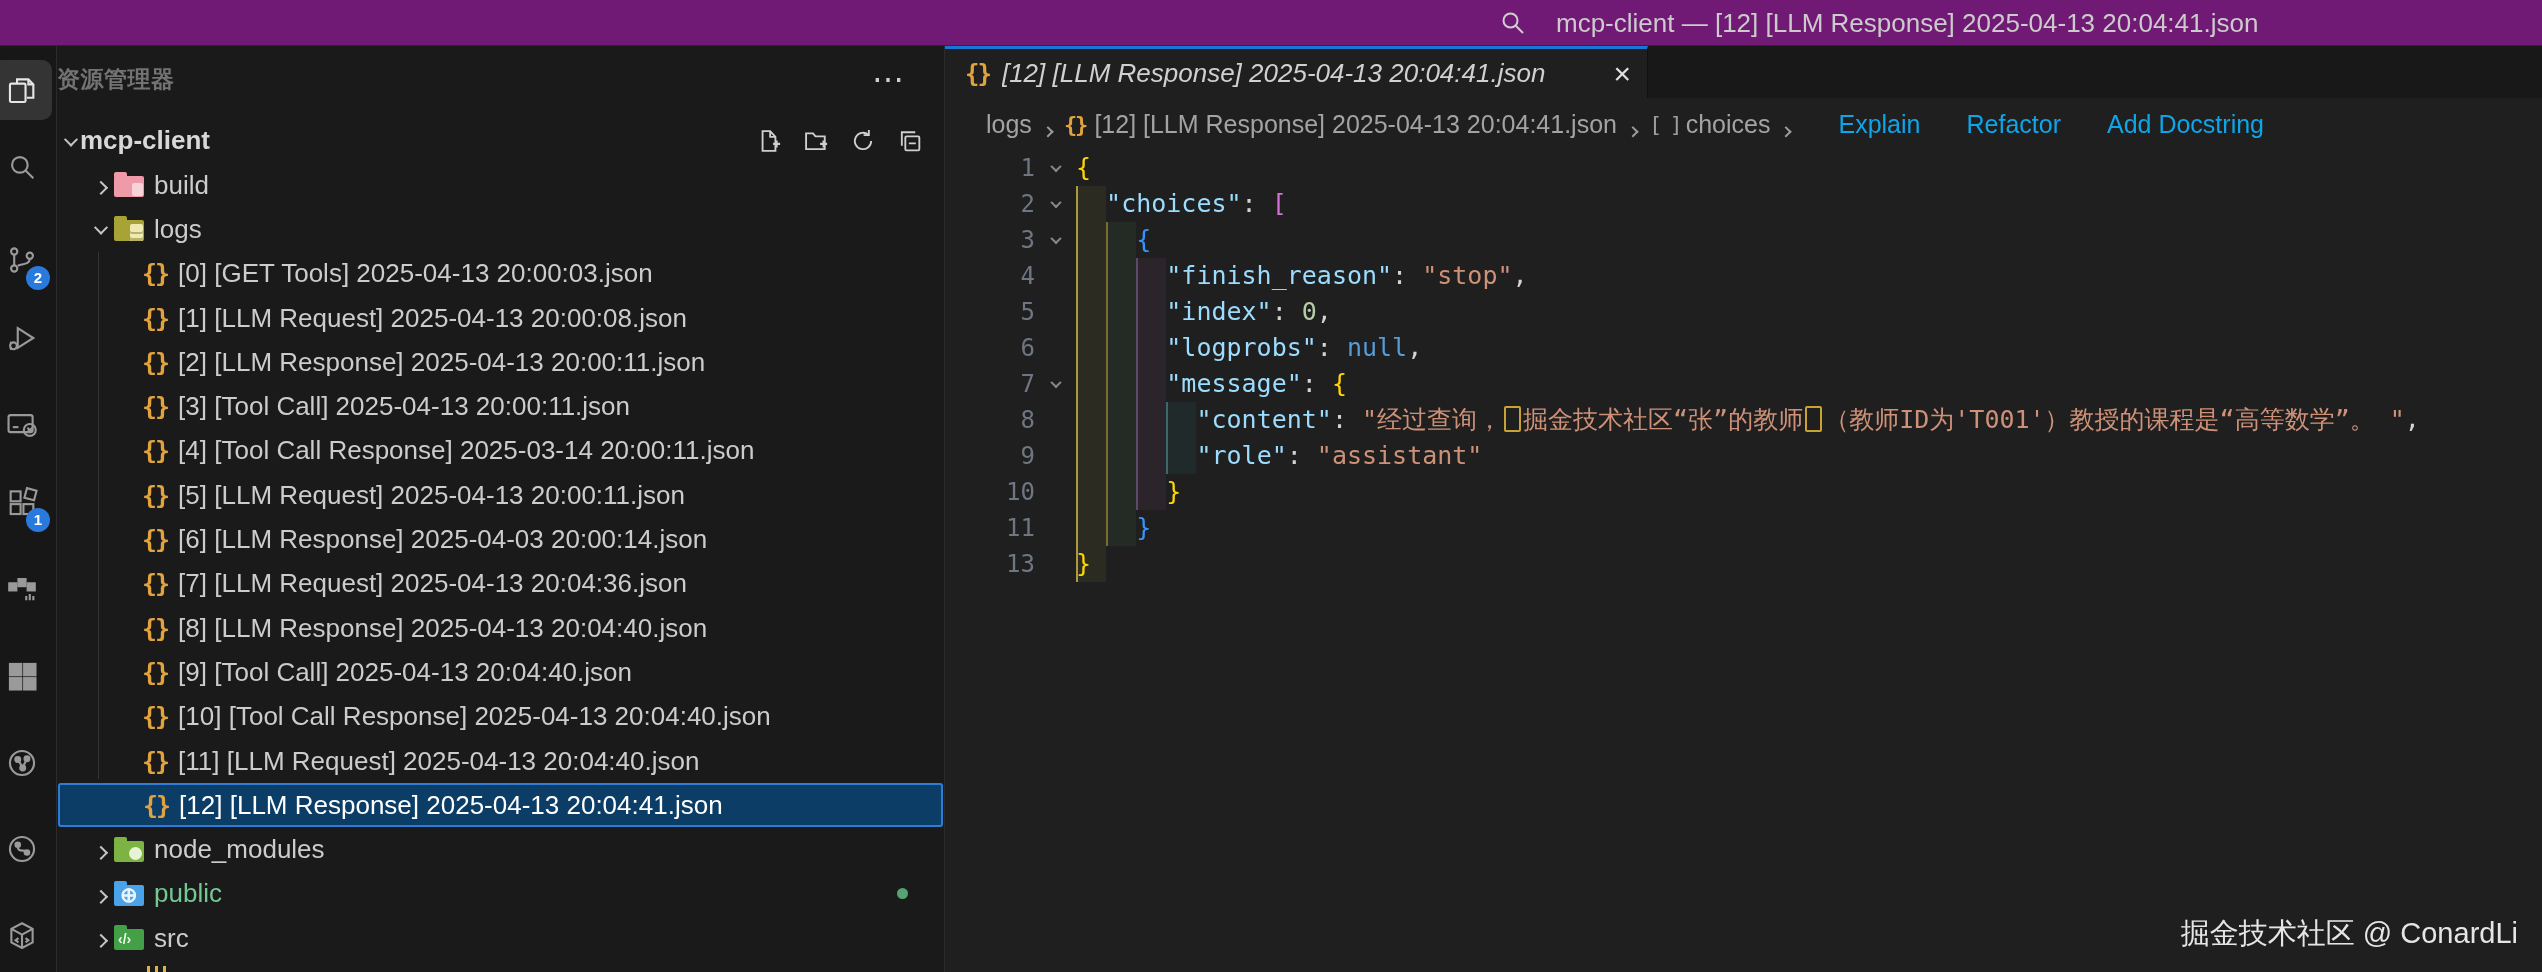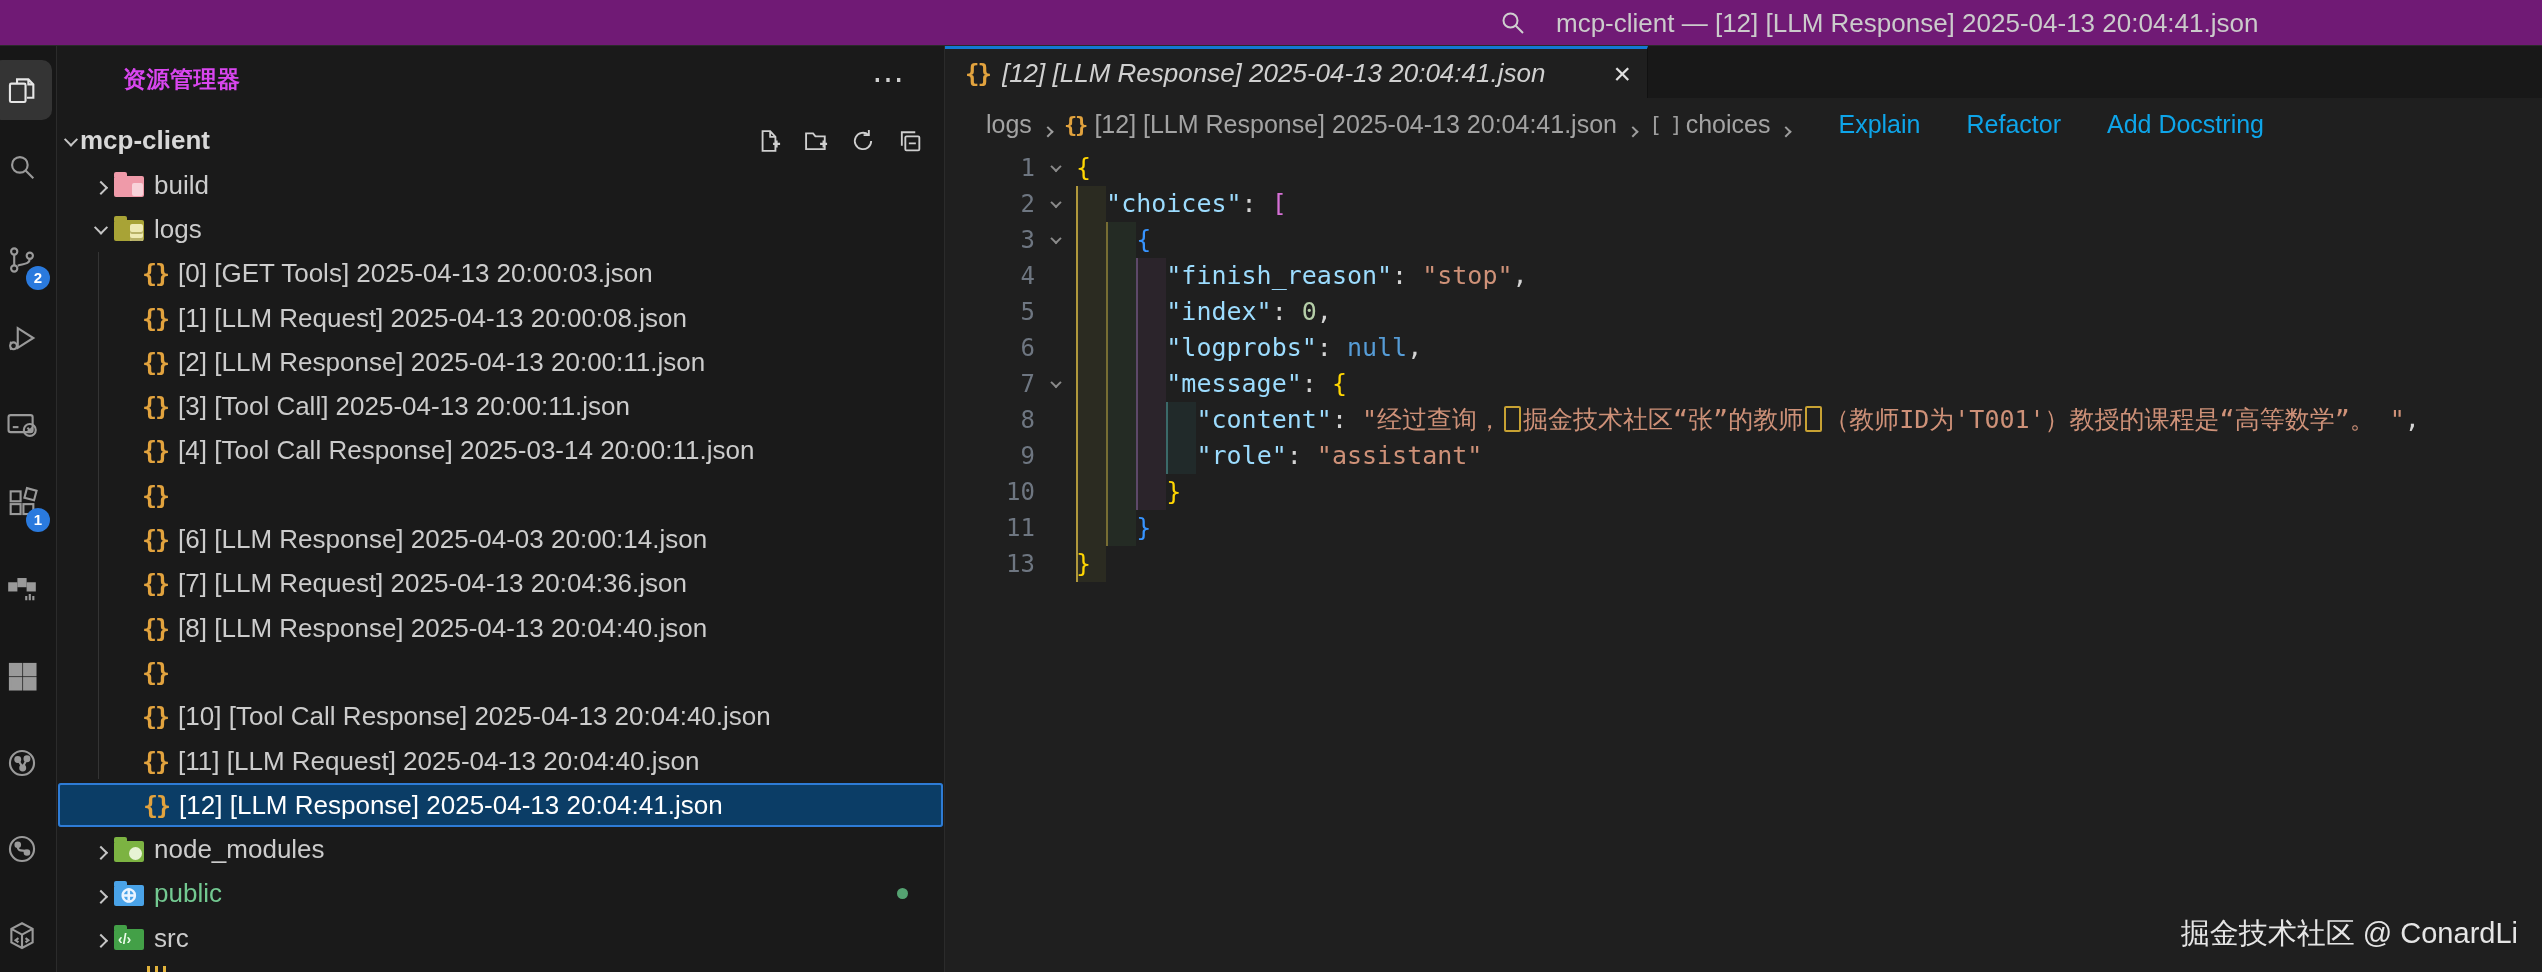--- a/index.html
+++ b/index.html
@@ -23,21 +23,21 @@
   .ab-item svg{stroke:#9a9a9a;fill:none;stroke-width:1.5;}
   .ab-item.active svg{stroke:#e6e6e6;}
   .ab-badge{position:absolute;right:2px;bottom:0px;min-width:24px;height:24px;border-radius:12px;
             background:#2a7ade;color:#fff;font-size:15px;line-height:24px;text-align:center;
             padding:0 4px;font-weight:700;}
 
   
   #sidebar{position:absolute;left:57px;top:46px;width:888px;height:926px;background:#1a1a1a;
            border-right:1px solid #2b2b2b;overflow:hidden;}
   .pane-header{position:absolute;left:0;top:10px;width:100%;height:46px;display:flex;align-items:center;}
-  .pane-header .pane-title{margin-left:66px;font-size:23px;font-weight:600;letter-spacing:.5px;color:#d946ef;}
+  .pane-header .pane-title{font-size:23px;font-weight:600;letter-spacing:.5px;color:#737373;}
   .pane-header .more{margin-left:auto;margin-right:40px;font-size:32px;color:#cfcfcf;line-height:20px;}
   .section-row{position:absolute;left:0;top:72px;width:100%;height:45px;display:flex;align-items:center;
                padding-left:9px;}
   .section-row .sec-label{font-size:26px;font-weight:700;color:#d8d8d8;margin-left:4px;}
   .section-actions{margin-left:auto;display:flex;gap:19px;padding-right:20px;}
   .section-actions svg{stroke:#cfcfcf;fill:none;stroke-width:1.6;}
 
   #tree{position:absolute;left:0;top:117px;width:100%;}
   .row{display:flex;align-items:center;height:44.3px;font-size:26px;color:#cccccc;position:relative;}
   .row .chev-slot{width:26px;display:flex;justify-content:center;}
@@ -284,35 +284,37 @@
         <div class="row file">
           <span class="json-ic">{}</span>
           <span class="label">[3] [Tool Call] 2025-04-13 20:00:11.json</span>
         </div>
         <div class="row file">
           <span class="json-ic">{}</span>
           <span class="label">[4] [Tool Call Response] 2025-03-14 20:00:11.json</span>
         </div>
         <div class="row file">
           <span class="json-ic">{}</span>
+          <span class="label">[5] [LLM Request] 2025-04-13 20:00:11.json</span>
         </div>
         <div class="row file">
           <span class="json-ic">{}</span>
           <span class="label">[6] [LLM Response] 2025-04-03 20:00:14.json</span>
         </div>
         <div class="row file">
           <span class="json-ic">{}</span>
           <span class="label">[7] [LLM Request] 2025-04-13 20:04:36.json</span>
         </div>
         <div class="row file">
           <span class="json-ic">{}</span>
           <span class="label">[8] [LLM Response] 2025-04-13 20:04:40.json</span>
         </div>
         <div class="row file">
           <span class="json-ic">{}</span>
+          <span class="label">[9] [Tool Call] 2025-04-13 20:04:40.json</span>
         </div>
         <div class="row file">
           <span class="json-ic">{}</span>
           <span class="label">[10] [Tool Call Response] 2025-04-13 20:04:40.json</span>
         </div>
         <div class="row file">
           <span class="json-ic">{}</span>
           <span class="label">[11] [LLM Request] 2025-04-13 20:04:40.json</span>
         </div>
         <div class="row file selected">

